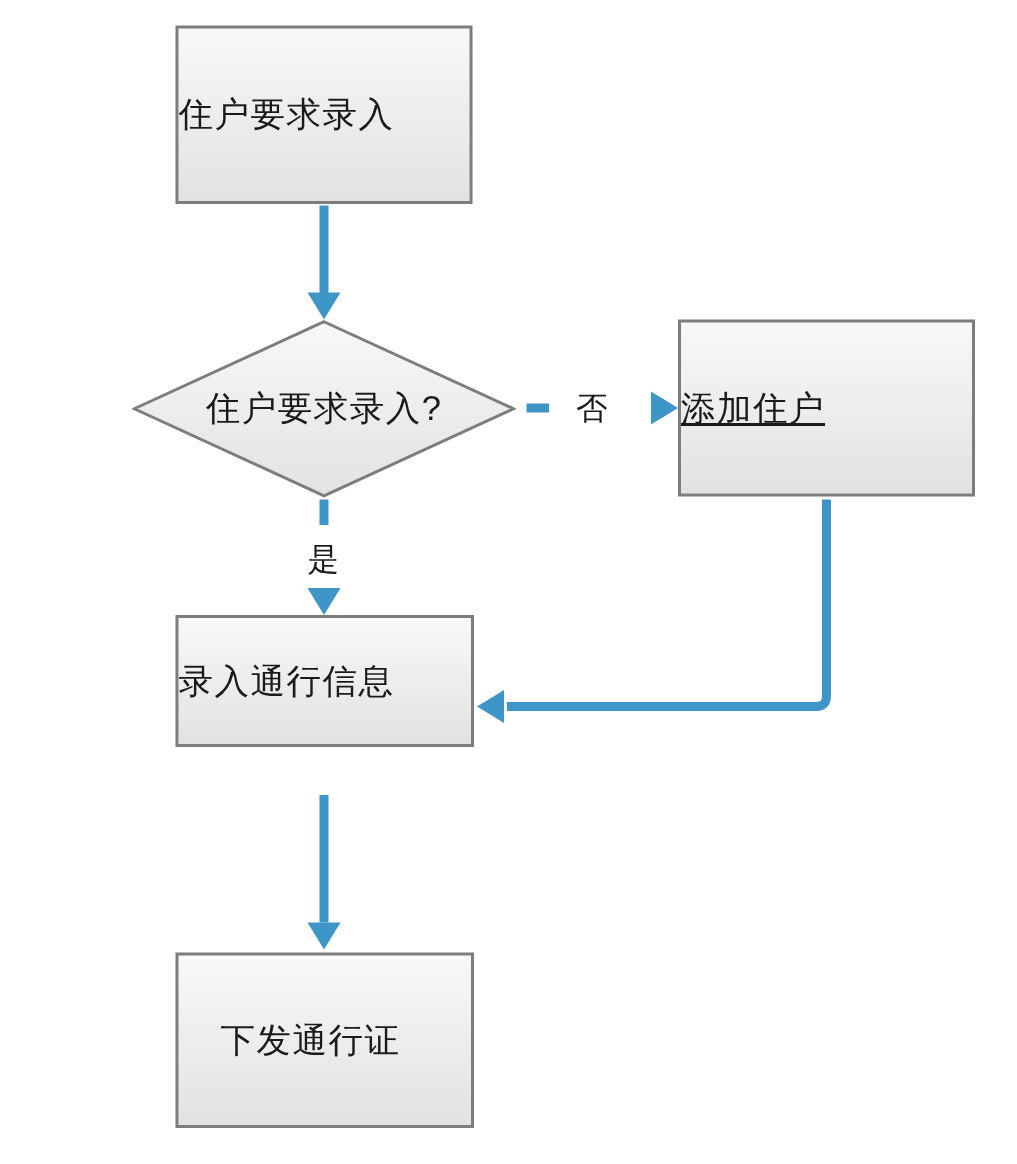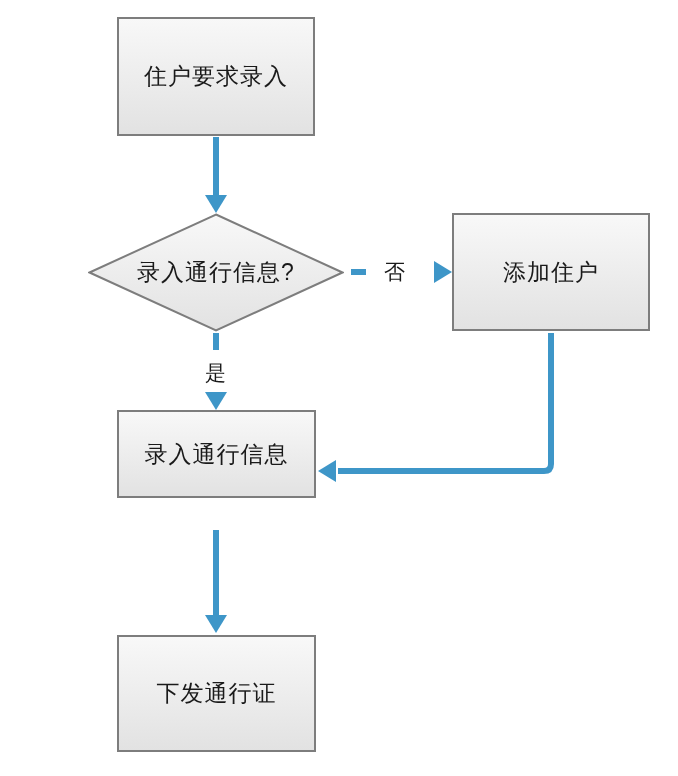--- a/index.html
+++ b/index.html
@@ -29,21 +29,21 @@
     width:678px;height:776px;
     pointer-events:none;
   }
   .node-box{
     position:absolute;
     box-sizing:border-box;
     border:2px solid var(--node-border);
     background:linear-gradient(180deg,var(--node-fill-top) 0%,var(--node-fill-bottom) 100%);
     display:flex;
     align-items:center;
-    justify-content:center;
+    justify-content:flex-start;
   }
   .node-label{
     font-size:23px;
     letter-spacing:1px;
     color:var(--text);
     white-space:nowrap;
   }
   .diamond-wrap{
     position:absolute;
     left:88px;top:213px;
@@ -55,23 +55,23 @@
     left:0;top:0;right:0;bottom:0;
     display:flex;align-items:center;justify-content:center;
   }
   .edge-label{
     position:absolute;
     font-size:21px;
     color:var(--text);
     white-space:nowrap;
   }
   .box-start   {left:117px;top:17px; width:198px;height:119px;}
-  .box-add     {left:452px;top:213px;width:198px;height:118px;}
+  .box-add     {left:452px;top:213px;width:198px;height:118px;text-decoration:underline;}
   .box-enter   {left:117px;top:410px;width:199px;height:88px;}
-  .box-issue   {left:117px;top:635px;width:199px;height:117px;}
+  .box-issue   {left:117px;top:635px;width:199px;height:117px;padding-left:28px;}
   .label-no  {left:384px;top:258px;}
   .label-yes {left:205px;top:359px;}
 </style>
 </head>
 <body>
 
 <div class="canvas">
 
   <svg class="connector-layer" width="678" height="776" viewBox="0 0 678 776" xmlns="http://www.w3.org/2000/svg">
 
@@ -98,21 +98,21 @@
   <div class="diamond-wrap">
     <svg width="256" height="119" viewBox="0 0 256 119">
       <defs>
         <linearGradient id="diamondGrad" x1="0" y1="0" x2="0" y2="1">
           <stop offset="0%" stop-color="var(--node-fill-top)"></stop>
           <stop offset="100%" stop-color="var(--node-fill-bottom)"></stop>
         </linearGradient>
       </defs>
       <polygon points="128,1.5 254.5,59.5 128,117.5 1.5,59.5" fill="url(#diamondGrad)" stroke="var(--node-border)" stroke-width="2"></polygon>
     </svg>
-    <span class="node-label">录入通行信息?</span>
+    <span class="node-label">住户要求录入?</span>
   </div>
 
   <div class="node-box box-add">
     <span class="node-label">添加住户</span>
   </div>
 
   <div class="node-box box-enter">
     <span class="node-label">录入通行信息</span>
   </div>
 

